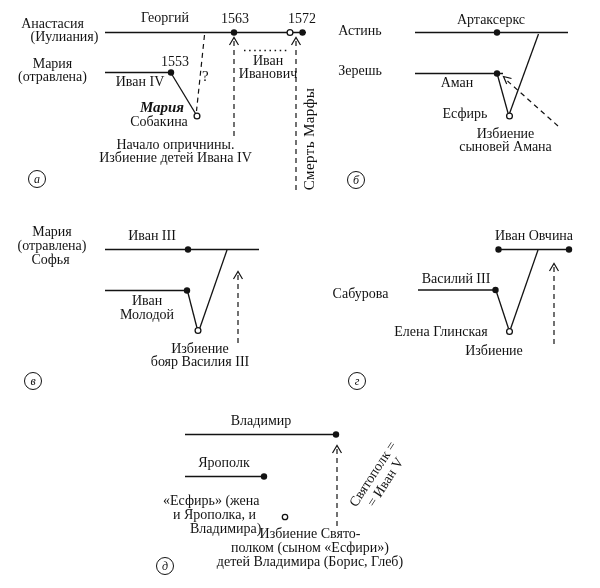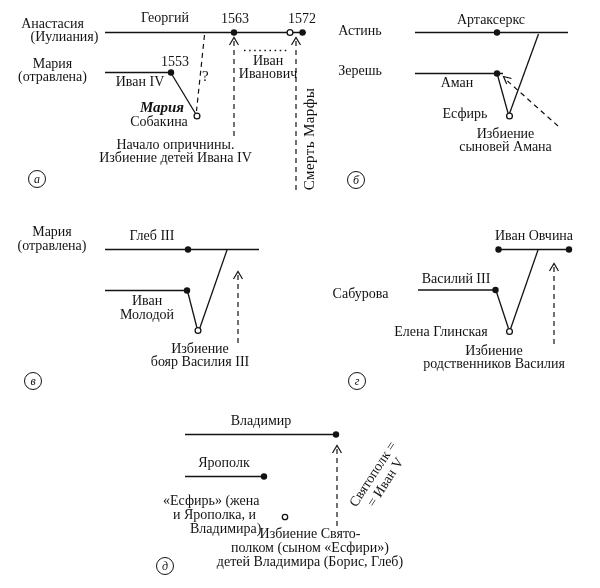--- a/index.html
+++ b/index.html
@@ -119,33 +119,33 @@
   <div class="t c" style="left:450px;top:13px;width:82px">Артаксеркс</div>
   <div class="t r" style="left:308px;top:64px;width:104px">Зерешь</div>
   <div class="t c" style="left:429px;top:76px;width:56px">Аман</div>
   <div class="t r" style="left:428px;top:107px;width:74px">Есфирь</div>
   <div class="t r" style="left:438px;top:127px;width:135px">Избиение</div>
   <div class="t r" style="left:438px;top:140px;width:135px">сыновей Амана</div>
   <div class="circ" style="left:347px;top:171px">б</div>
 
   <div class="t r" style="left:0px;top:225px;width:104px">Мария</div>
   <div class="t r" style="left:0px;top:239px;width:104px">(отравлена)</div>
-  <div class="t c" style="left:119px;top:229px;width:66px">Глеб III</div>
+  <div class="t r" style="left:0px;top:253px;width:101px">Софья</div>
+  <div class="t c" style="left:119px;top:229px;width:66px">Иван III</div>
   <div class="t c" style="left:116px;top:294px;width:62px">Иван</div>
   <div class="t c" style="left:116px;top:308px;width:62px">Молодой</div>
   <div class="t r" style="left:140px;top:342px;width:120px">Избиение</div>
   <div class="t r" style="left:140px;top:355px;width:120px">бояр Василия III</div>
   <div class="circ" style="left:24px;top:372px">в</div>
 
   <div class="t c" style="left:486px;top:229px;width:96px">Иван Овчина</div>
   <div class="t r" style="left:308px;top:287px;width:105px">Сабурова</div>
   <div class="t c" style="left:416px;top:272px;width:80px">Василий III</div>
   <div class="t r" style="left:378px;top:325px;width:126px">Елена Глинская</div>
   <div class="t r" style="left:410px;top:344px;width:168px">Избиение</div>
-  <div class="t r" style="left:410px;top:357px;width:168px">родственников Василия</div>
   <div class="circ" style="left:348px;top:372px">г</div>
 
   <div class="t c" style="left:224px;top:414px;width:74px">Владимир</div>
   <div class="t c" style="left:191px;top:456px;width:66px">Ярополк</div>
   <div class="t" style="left:163px;top:494px">«Есфирь» (жена</div>
   <div class="t" style="left:173px;top:508px">и Ярополка, и</div>
   <div class="t" style="left:190px;top:522px">Владимира)</div>
   <div class="rotid" style="left:320px;top:463px;width:118px">
     <div>Святополк =</div>
     <div>= Иван V</div>

